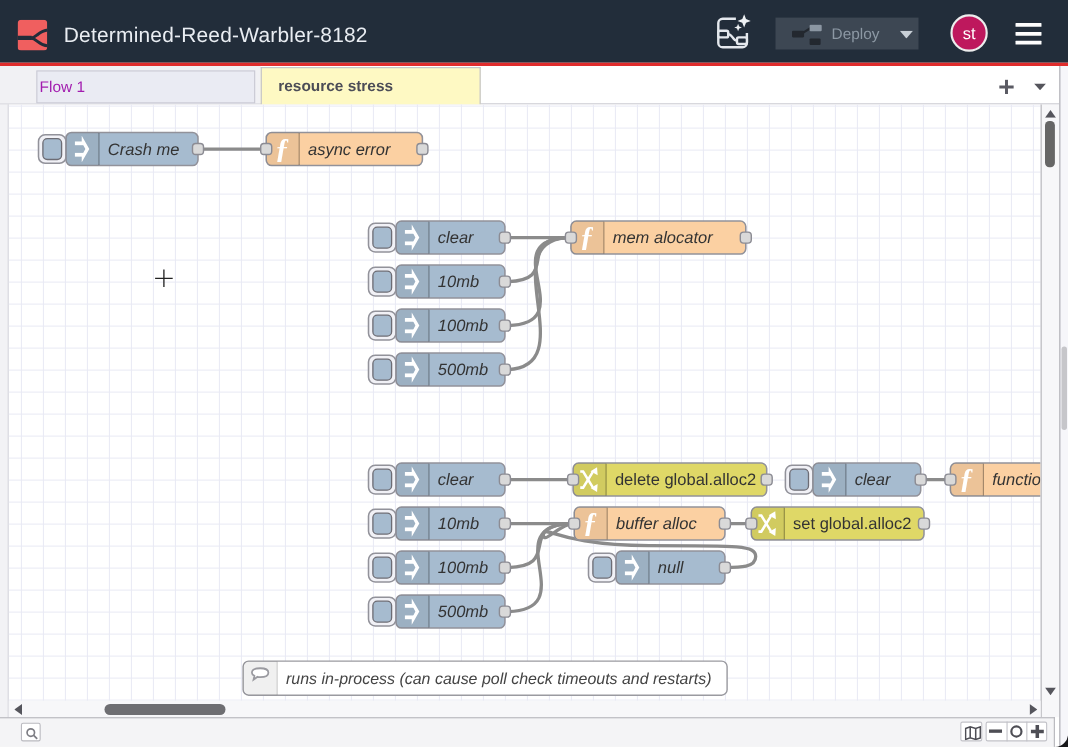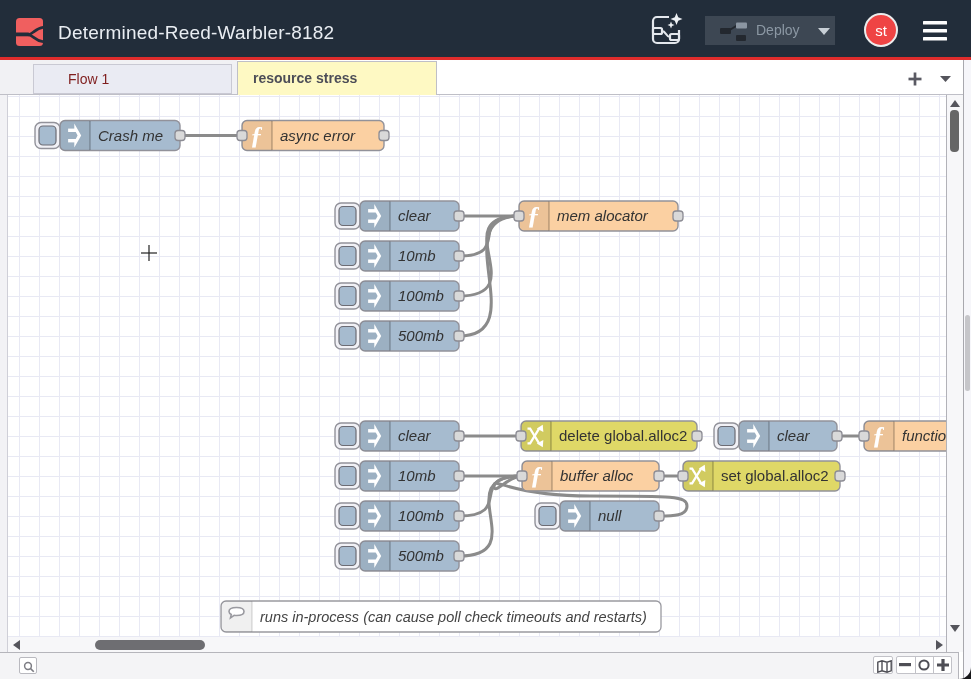--- a/index.html
+++ b/index.html
@@ -35,34 +35,34 @@
 <line x1="9" y1="9" x2="18" y2="3.5" stroke="#23282f" stroke-width="2"></line>
 <rect x="1" y="6" width="11" height="6" rx="1" fill="#23282f"></rect>
 <rect x="17" y="0.5" width="11" height="6" rx="1" fill="#8b96a2"></rect>
 <rect x="17" y="13" width="10" height="6" rx="1" fill="#23282f"></rect>
 </svg>
     <div class="abs" style="left:51px;top:6px;font-size:14px;color:#8c98a4">Deploy</div>
     <svg width="12" height="7" viewBox="0 0 12 7" style="position:absolute;left:113px;top:12px">
           <path d="M0 0 H12 L6 7 Z" fill="#c8cfd6"></path>
         </svg>
   </div>
-  <div class="abs" style="left:864px;top:12.5px;width:34px;height:34px;border-radius:50%;background:#ef4444;border:2.5px solid #ececec;color:#fff;font-size:15px;text-align:center;line-height:31px">st</div>
+  <div class="abs" style="left:864px;top:12.5px;width:34px;height:34px;border-radius:50%;background:#be185d;border:2.5px solid #ececec;color:#fff;font-size:15px;text-align:center;line-height:31px">st</div>
   <svg width="24" height="22" viewBox="0 0 24 22" style="position:absolute;left:923px;top:21px">
 <g fill="#fdfdfd">
           <rect y="0" width="24" height="3.4" rx="0.5"></rect>
           <rect y="8" width="24" height="3.4" rx="0.5"></rect>
           <rect y="16" width="24" height="3.4" rx="0.5"></rect>
         </g>
 </svg>
 </div>
 <div class="abs" style="left:0;top:57px;width:971px;height:3px;background:#e02c2c"></div>
 
 <div class="abs" style="left:0;top:60px;width:963px;height:35px;background:#fff;border-bottom:1px solid #bfbfc7"></div>
 <div class="abs" style="left:0;top:60px;width:237px;height:34px;background:#f1f1f4"></div>
-<div class="abs" style="left:33px;top:64px;width:199px;height:30px;background:#eaebf3;border:1px solid #c9c9d3;color:#7f1d1d;font-size:14px;line-height:29px;padding-left:34px">Flow 1</div>
+<div class="abs" style="left:33px;top:64px;width:199px;height:30px;background:#eaebf3;border:1px solid #c9c9d3;color:#a21caf;font-size:14px;line-height:29px;padding-left:2px">Flow 1</div>
 <div class="abs" style="left:237px;top:61px;width:200px;height:34px;background:#fef9c3;border:1px solid #bfbfc7;border-bottom:none;color:#4c4d57;font-size:14px;font-weight:bold;line-height:32px;padding-left:15px">resource stress</div>
 <svg width="14" height="14" viewBox="0 0 14 14" style="position:absolute;left:908px;top:72px">
       <g stroke="#5a5a63" stroke-width="2.7">
         <line x1="7" y1="0.5" x2="7" y2="13.5"></line>
         <line x1="0.5" y1="7" x2="13.5" y2="7"></line>
       </g>
     </svg>
 <svg width="11" height="6" viewBox="0 0 11 6" style="position:absolute;left:940px;top:76px">
       <path d="M0 0 H11 L5.5 6 Z" fill="#55555c"></path>
     </svg>

